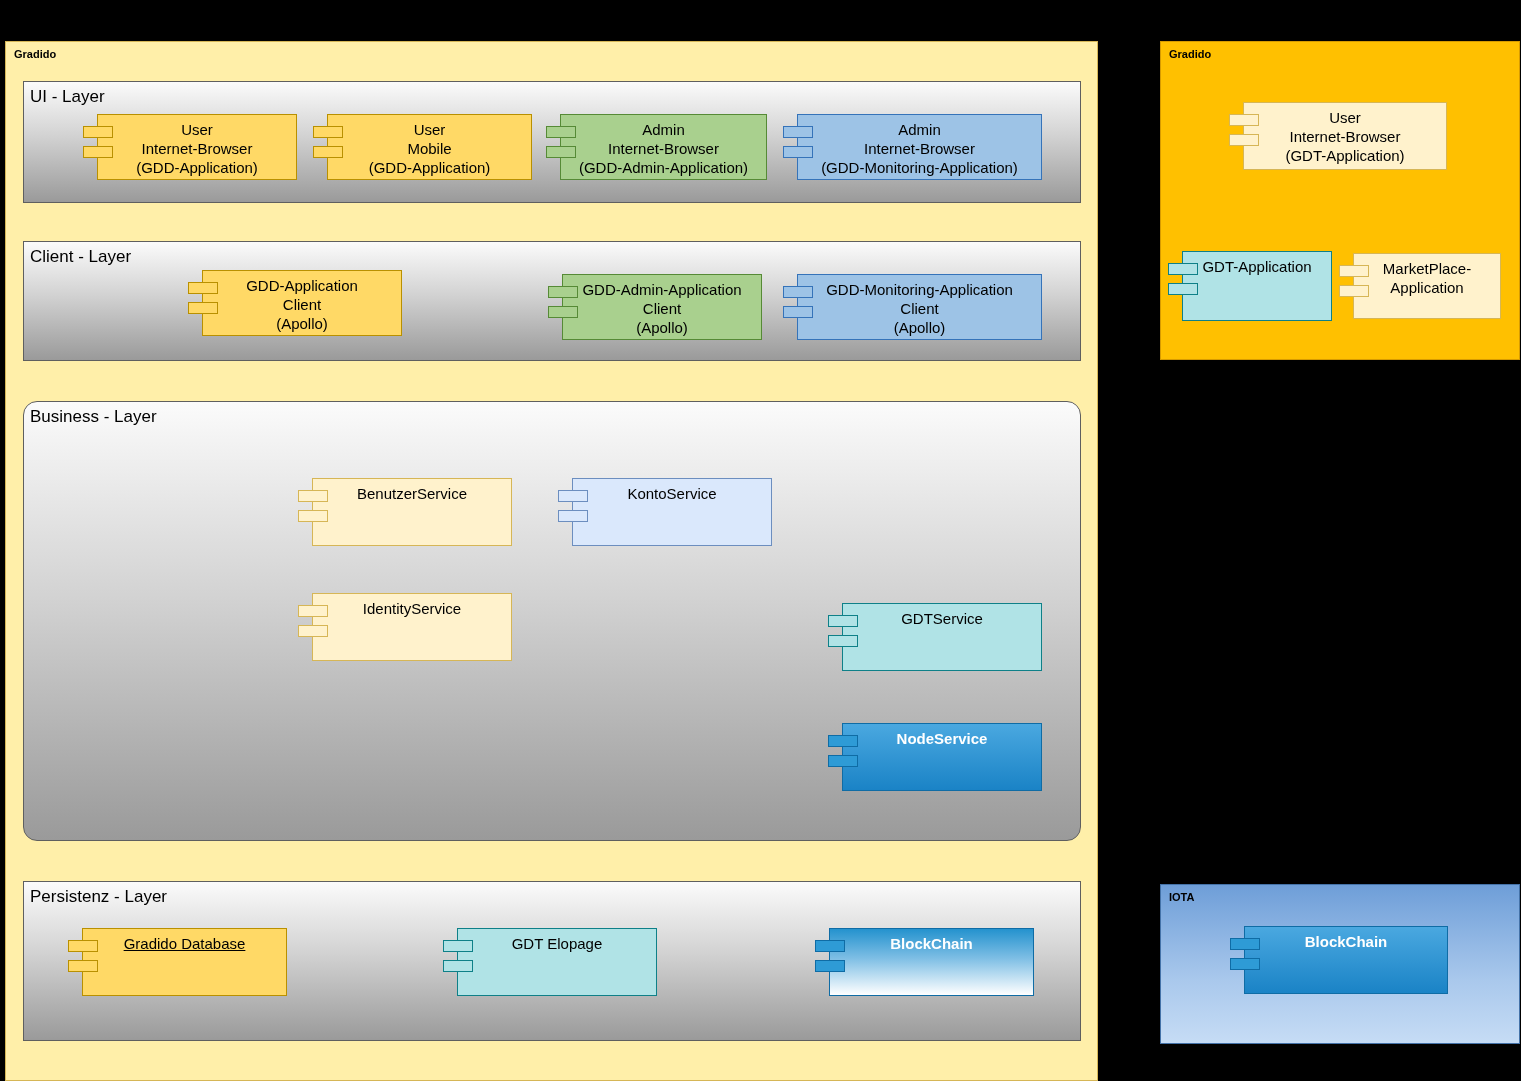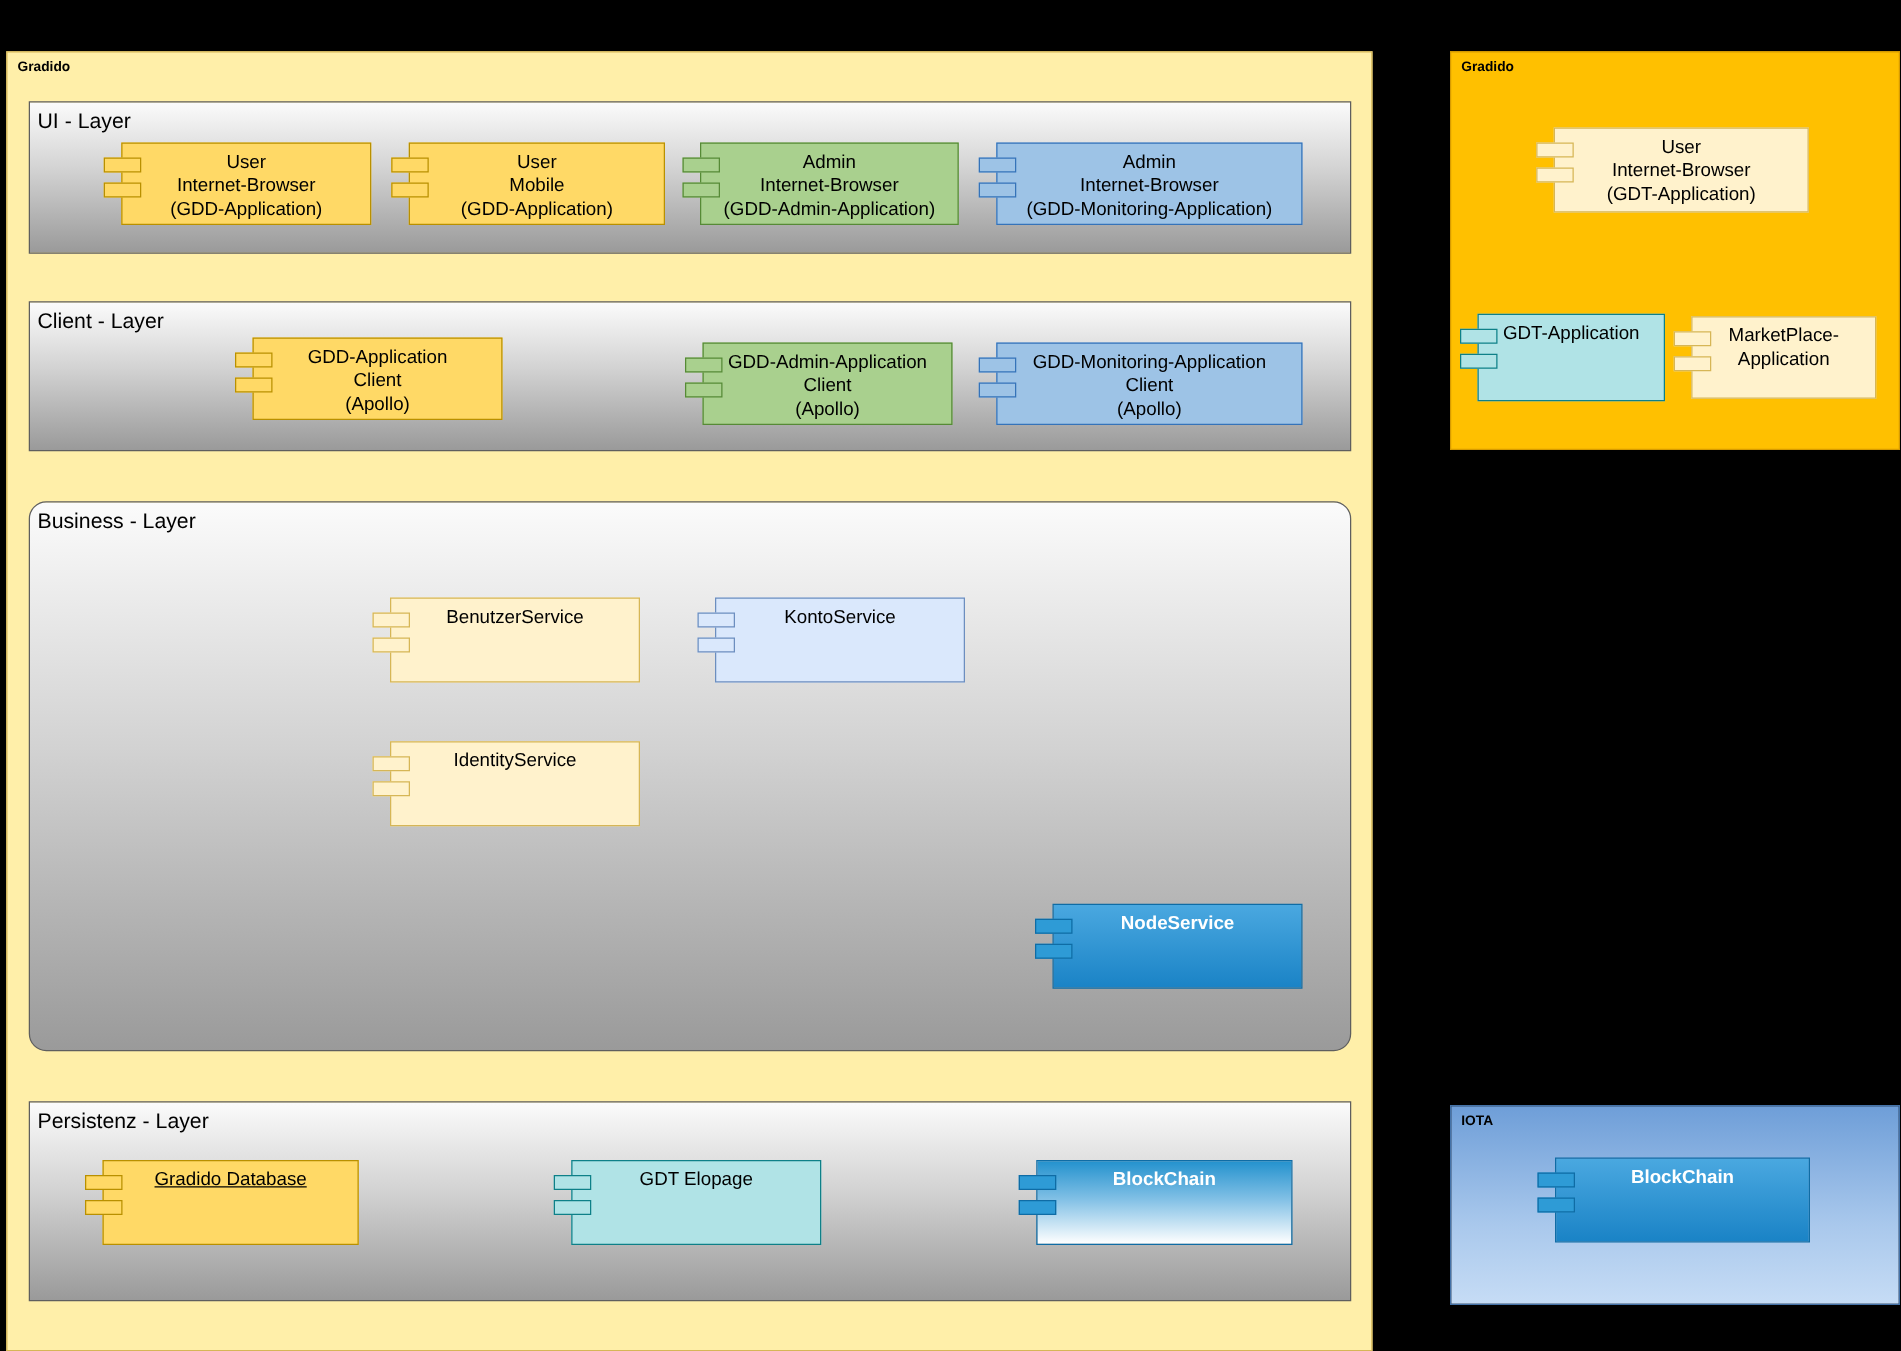--- a/index.html
+++ b/index.html
@@ -129,20 +129,25 @@
         <div class="comp-label">KontoService</div>
       </div>
 
 
       <div class="comp c-paleyellow" style="left:288px;top:191px;width:200px;height:68px;">
         <span class="tab t1"></span>
         <span class="tab t2"></span>
         <div class="comp-label">IdentityService</div>
       </div>
 
+      <div class="comp c-teal" style="left:818px;top:201px;width:200px;height:68px;">
+        <span class="tab t1"></span>
+        <span class="tab t2"></span>
+        <div class="comp-label">GDTService</div>
+      </div>
 
       <div class="comp c-bluesolid" style="left:818px;top:321px;width:200px;height:68px;">
         <span class="tab t1"></span>
         <span class="tab t2"></span>
         <div class="comp-label">NodeService</div>
       </div>
     </div>
 
     <div class="layer" style="left:17px;top:839px;width:1058px;height:160px;">
       <div class="layer-label">Persistenz - Layer</div>

